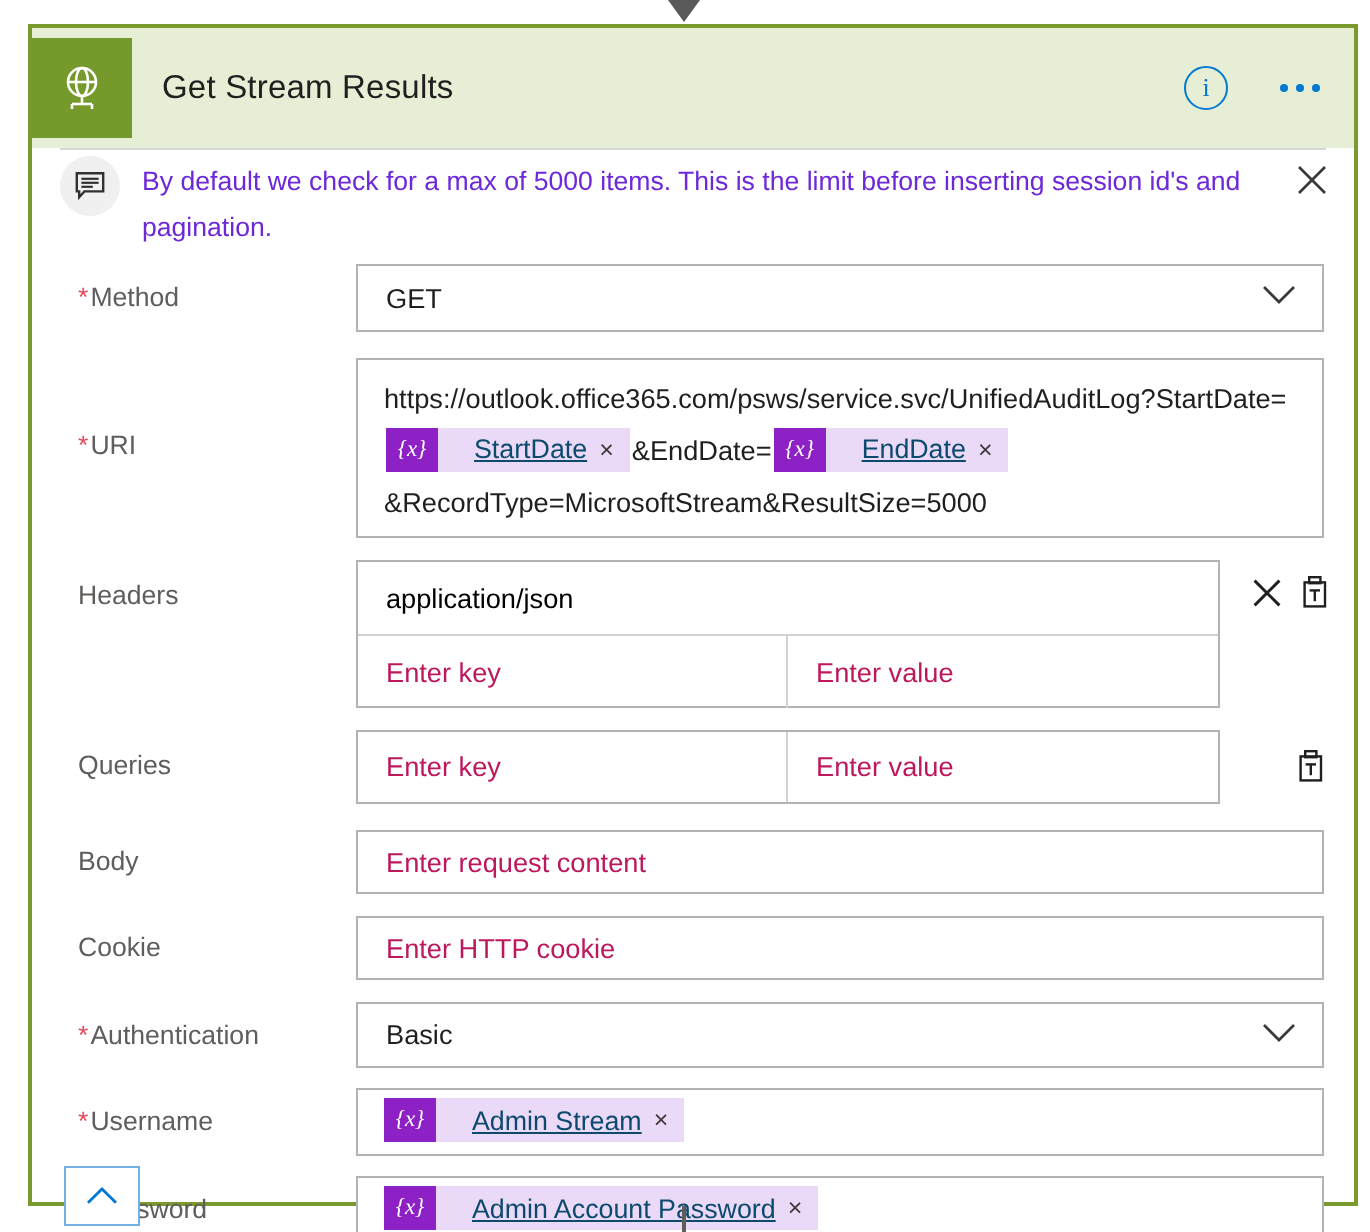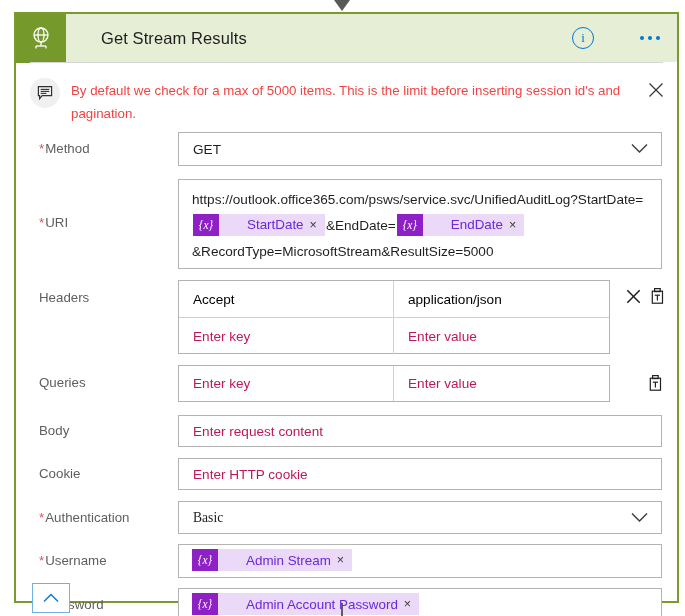--- a/index.html
+++ b/index.html
@@ -43,25 +43,24 @@
     left: 14px; top: 12px;
     width: 665px; height: 591px;
     border: 2px solid #7a9a2e;
     background: #ffffff;
     box-sizing: border-box;
   }
 
   
   .card-header {
     position: relative;
-    height: 48px;
+    height: 60px;
     background: #e6eed5;
     display: flex;
     align-items: center;
-    gap: 20px;
   }
   .header-icon {
     width: 50px;
     height: 50px;
     background: #76992b;
     display: flex;
     align-items: center;
     justify-content: center;
     flex: 0 0 50px;
   }
@@ -116,21 +115,21 @@
     border-radius: 50%;
     background: #f0f0f0;
     display: flex; align-items: center; justify-content: center;
   }
   .msg-text {
     position: absolute;
     left: 55px; top: 65px;
     width: 560px;
     font-size: 13.3px;
     line-height: 23px;
-    color: #ef4444;
+    color: #6d28d9;
   }
   .msg-close {
     position: absolute;
     left: 631px; top: 67px;
     width: 20px; height: 20px;
   }
 
   
   .form {
     position: absolute;
@@ -202,25 +201,26 @@
     width: 26px; height: 22px;
     background: #8e21c6;
     color: #ffffff;
     font-size: 11.5px;
     font-family: "Liberation Serif", serif;
     font-style: italic;
     display: flex; align-items: center; justify-content: center;
     flex: 0 0 26px;
   }
   .chip-label {
-    padding: 0 6px 0 28px;
+    padding: 0 6px 0 18px;
     font-size: 13.4px;
-    color: #6d28d9;
+    color: #0c4a6e;
     font-style: normal;
     white-space: nowrap;
+    text-decoration: underline;
   }
   .chip-x {
     padding-right: 8px;
     color: #3b3a39;
     font-size: 12.5px;
     line-height: 1;
   }
   .kv-cell {
     flex: 1 1 50%;
     display: flex;
@@ -347,21 +347,20 @@
                 </span></div>
             <div class="uri-line">&amp;RecordType=MicrosoftStream&amp;ResultSize=5000</div>
           </div>
         </div>
       </div>
 
       <div class="row" style="top:148px;height:74px;">
         <div class="label" style="top:10px;">Headers</div>
         <div class="field" style="top:0px;height:74px;width:432px;">
           <div class="kv-row">
-            <div class="kv-cell left">Accept</div>
             <div class="kv-cell">application/json</div>
           </div>
           <div class="kv-row">
             <div class="kv-cell left ph">Enter key</div>
             <div class="kv-cell ph">Enter value</div>
           </div>
         </div>
         <div class="row-actions" style="left:609px;top:7px;">
           <span>
             <svg width="17" height="17" viewBox="0 0 17 17" aria-hidden="true">
@@ -409,21 +408,21 @@
 
       <div class="row" style="top:326px;height:20px;">
         <div class="label" style="top:8px;">Cookie</div>
         <div class="field" style="top:0px;height:32px;">
           <div class="field-inner ph">Enter HTTP cookie</div>
         </div>
       </div>
 
       <div class="row" style="top:369px;height:33px;">
         <div class="label" style="top:9px;"><span class="req">*</span><span>Authentication</span></div>
-        <div class="field" style="top:0px;height:33px;font-family:Liberation Serif, serif;">
+        <div class="field" style="top:0px;height:33px;">
           <div class="field-inner">Basic</div>
           <span class="chev">
             <svg width="17" height="11" viewBox="0 0 17 11" aria-hidden="true">
                 <polyline points="1,1.5 8.5,9 16,1.5" fill="none" stroke="#3b3a39" stroke-width="1.4"></polyline>
               </svg>
           </span>
         </div>
       </div>
 
       <div class="row" style="top:412px;height:34px;">

